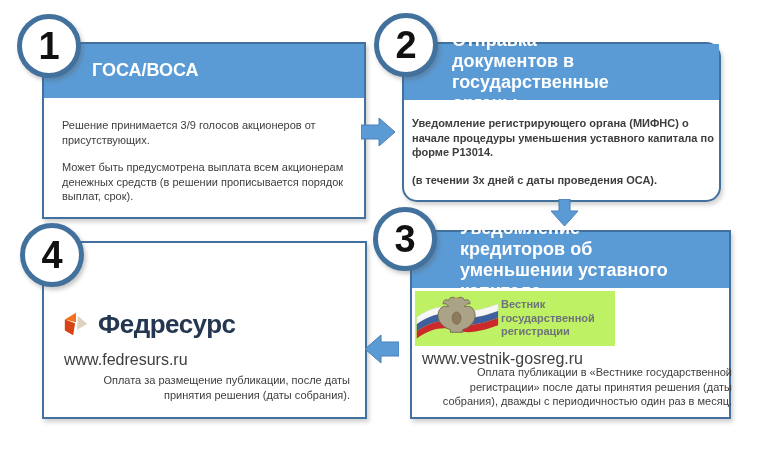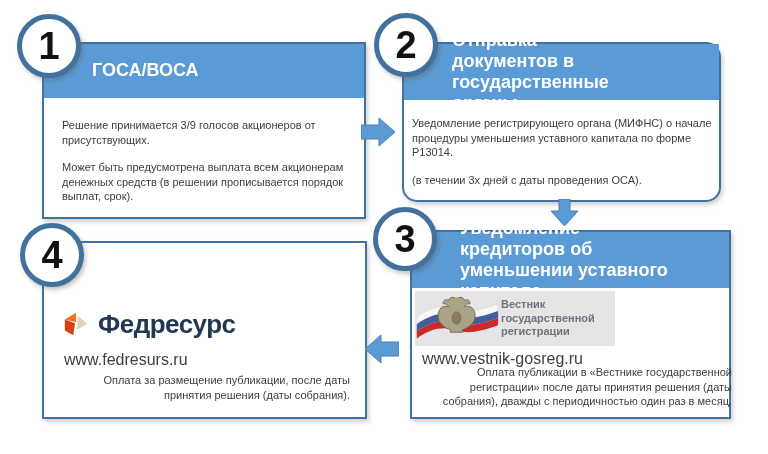--- a/index.html
+++ b/index.html
@@ -17,21 +17,21 @@
   }
   .card-body{color:#3d3d3d;font-size:11px;line-height:1.32;}
   .card-body p{margin:0 0 13px 0;}
   
   #card1{left:42px;top:42px;width:320px;height:173px;}
   #card1 .card-header{height:54px;}
   #card1 .card-body{padding:20px 8px 0 18px;}
   #card2{left:402px;top:42px;width:315px;height:156px;border-radius:15px;}
   #card2 .card-header{height:56px;}
   #card2 .card-header .ttl{max-width:190px;}
-  #card2 .card-body{padding:16px 2px 0 8px;}
+  #card2 .card-body{padding:16px 2px 0 8px;font-weight:bold;}
   #card3{left:410px;top:230px;width:317px;height:185px;}
   #card3 .card-header{height:56px;}
   #card3 .card-header .ttl{max-width:225px;}
   #card3 .card-body{padding:2px 2px 0 8px;text-align:right;}
   #card4{left:42px;top:241px;width:321px;height:174px;}
   #card4 .card-header{height:60px;}
   #card4 .card-header .ttl{max-width:215px;}
   
   .badge{
     position:absolute;width:54px;height:54px;border-radius:50%;
@@ -45,21 +45,21 @@
   #badge3{left:373px;top:207px;}
   #badge4{left:20px;top:223px;}
   
   .arrow{position:absolute;}
   #arrow-1-2{left:361px;top:117px;}
   #arrow-2-3{left:551px;top:199px;}
   #arrow-3-4{left:365px;top:334px;}
   
   .vestnik-strip{
     position:absolute;left:3px;top:59px;width:200px;height:55px;
-    background:#e5e5e5;display:flex;align-items:center;
+    background:#bef264;display:flex;align-items:center;
   }
   .vestnik-text{
     font-size:11px;font-weight:bold;color:#6d737b;line-height:1.22;width:112px;margin-left:2px;
   }
   .url-line{position:absolute;font-size:16px;color:#404040;}
   #card3 .url-line{left:10px;top:118px;}
   #card3 .body3{position:absolute;left:10px;top:131px;width:302px;}
   
   .fed-logo-row{position:absolute;left:18px;top:66px;display:flex;align-items:flex-end;}
   .fed-name{font-size:26px;font-weight:bold;color:#233750;letter-spacing:-.5px;margin-left:8px;}

